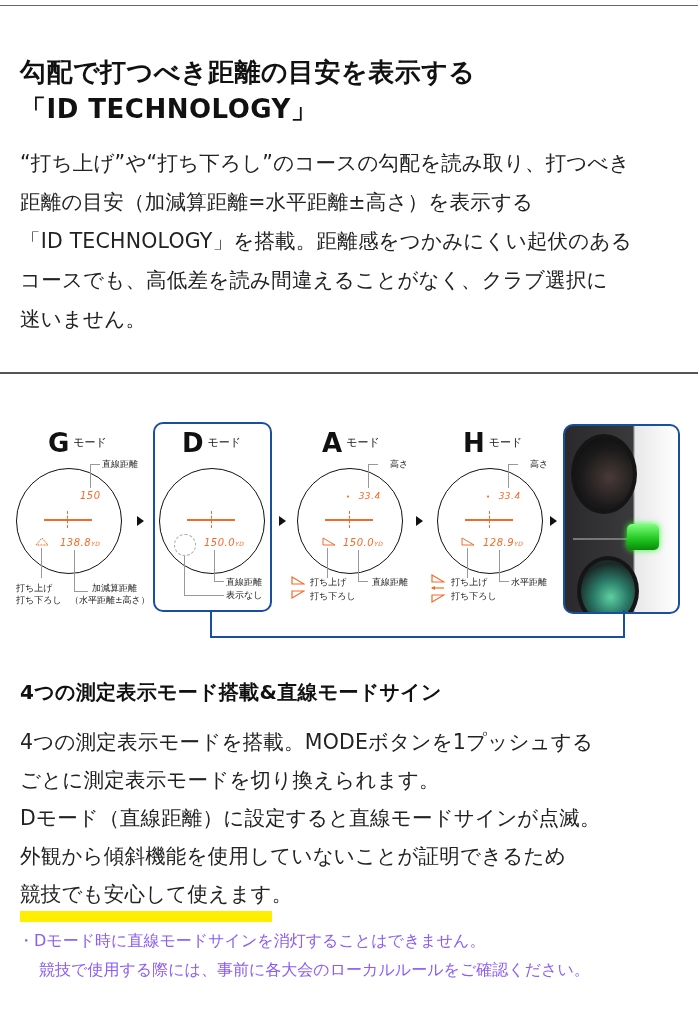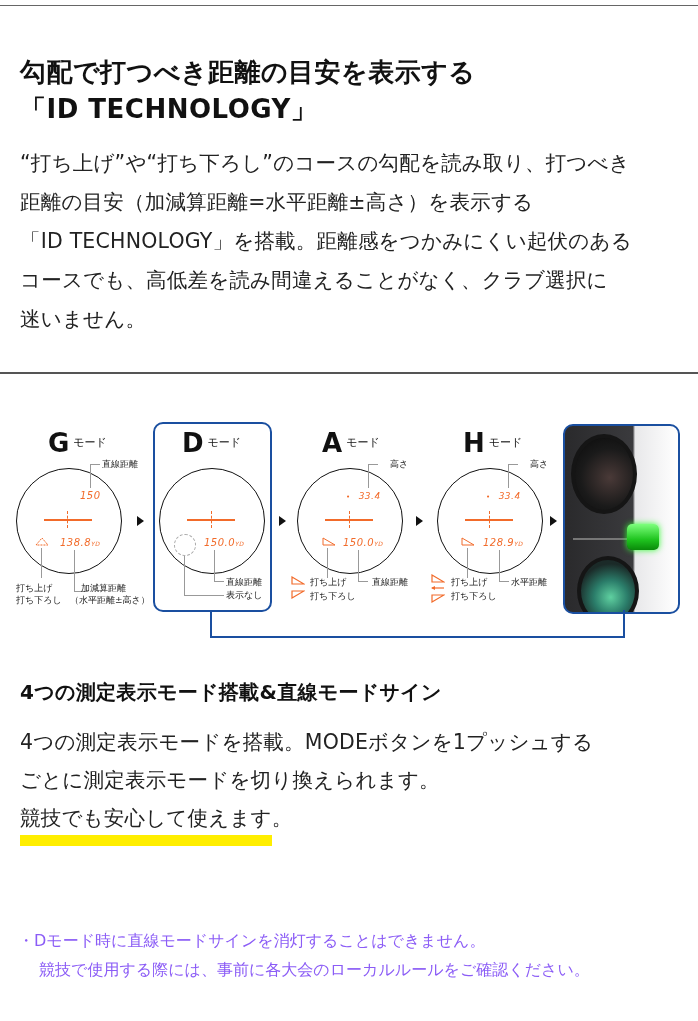--- a/index.html
+++ b/index.html
@@ -66,21 +66,21 @@
   <div class="cross-h" style="left:44px; top:109px; width:48px;"></div>
   <div class="cross-v" style="left:67px; top:101px; height:17px;"></div>
   <div class="num" style="left:80px; top:80px;">150</div>
   <div class="num" style="left:60px; top:127px;"><span>138.8</span><small>YD</small></div>
   <svg class="tri" style="left:35px; top:127px;" viewBox="0 0 14 9">
       <polygon points="1,8 7,1 13,8" fill="none" stroke="#f26b2a" stroke-width="1" stroke-dasharray="2,1"></polygon>
     </svg>
   <div class="lead-line" style="left:90px; top:54px; width:10px; height:24px; border-left-width:1px; border-top-width:1px;"></div>
   <div class="lbl" style="left:102px; top:48px;">直線距離</div>
   <div class="lead-line" style="left:74px; top:140px; width:14px; height:42px; border-left-width:1px; border-bottom-width:1px;"></div>
-  <div class="lbl" style="left:81px; top:172px;">加減算距離</div>
+  <div class="lbl" style="left:92px; top:172px;">加減算距離</div>
   <div class="lbl" style="left:70px; top:184px;">（水平距離±高さ）</div>
   <div class="lead-line" style="left:41px; top:138px; width:1px; height:30px; border-left-width:1px;"></div>
   <div class="lbl" style="left:16px; top:172px;">打ち上げ</div>
   <div class="lbl" style="left:16px; top:184px;">打ち下ろし</div>
   <div class="arrow" style="left:137px; top:106px;"></div>
 
   <div class="blue-box" style="left:153px; top:12px; width:119px; height:190px;"></div>
   <div class="mode-title" style="left:182px; top:18px;"><span>D</span><span class="suf">モード</span></div>
   <div class="scope" style="left:159px; top:58px;"></div>
   <div class="cross-h" style="left:187px; top:109px; width:48px;"></div>
@@ -153,19 +153,21 @@
   </div>
 
   <div class="connector"></div>
 </div>
 
 <div class="h2">4つの測定表示モード搭載&amp;直線モードサイン</div>
 
 <div class="body2">
   <div>4つの測定表示モードを搭載。MODEボタンを1プッシュする</div>
   <div>ごとに測定表示モードを切り換えられます。</div>
+  <div>Dモード（直線距離）に設定すると直線モードサインが点滅。</div>
+  <div>外観から傾斜機能を使用していないことが証明できるため</div>
   <div><span class="hl">競技でも安心して使えます</span><span>。</span></div>
 </div>
 
 <div class="note">
   <div>・Dモード時に直線モードサインを消灯することはできません。</div>
   <div class="indent">競技で使用する際には、事前に各大会のローカルルールをご確認ください。</div>
 </div>
 
 </body></html>

